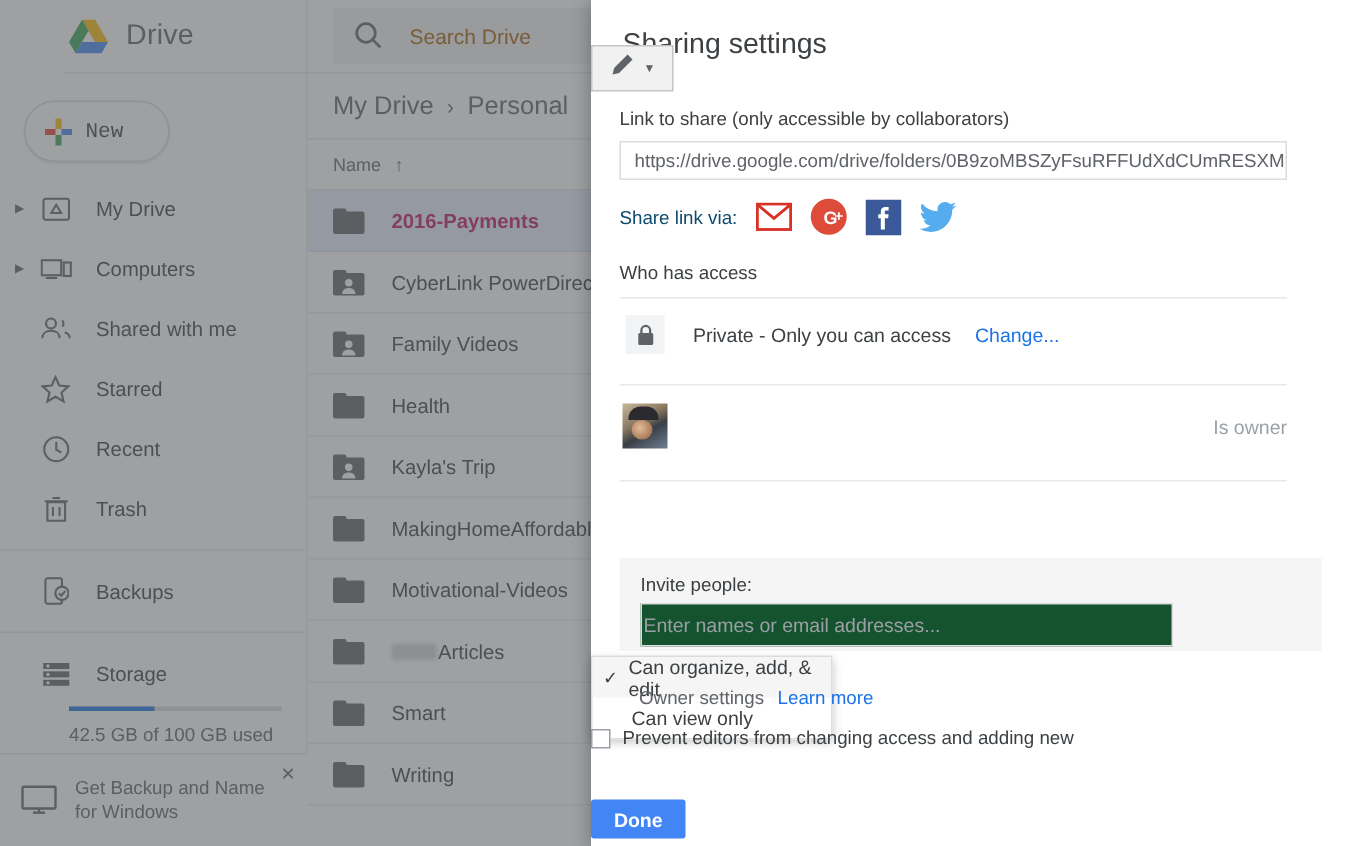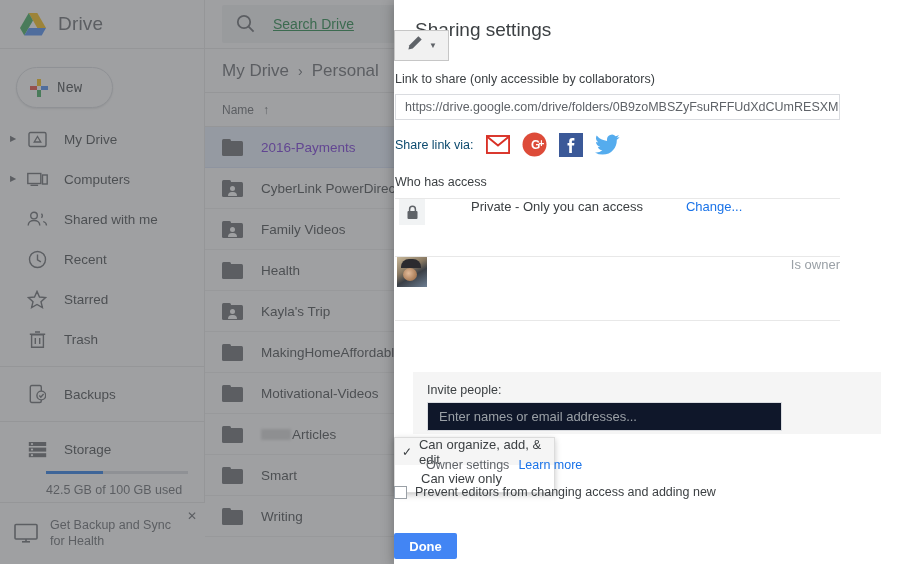--- a/index.html
+++ b/index.html
@@ -10,21 +10,21 @@
     background: #fff;
   }
   #root { position: relative; width: 900px; height: 564px; }
 
   
   .drive-app { position: absolute; inset: 0; display: flex; background: #fff; }
 
   .sidebar { width: 205px; height: 564px; background: #fff; position: relative;
              border-right: 1px solid #e8e8e8; flex: 0 0 205px; }
   .drive-logo-row { height: 49px; display: flex; align-items: center;
-                    padding-left: 20px; border-bottom: 1px solid #e8e8e8; }
+                    padding-left: 4px; border-bottom: 1px solid #e8e8e8; margin-left: 42px; }
   .drive-logo { width: 26px; height: 23px; margin-right: 12px; }
   .drive-wordmark { font-size: 19px; color: #5f6368; letter-spacing: .2px; }
 
   .new-btn { margin: 18px 0 0 16px; width: 97px; height: 41px;
              border: 1px solid #dadce0; border-radius: 21px; background: #fff;
              display: flex; align-items: center; box-shadow: 0 1px 2px rgba(60,64,67,.15); font-family: Liberation Mono, monospace; }
   .plus-icon { width: 18px; height: 18px; margin-left: 13px; margin-right: 9px; position: relative; }
   .plus-icon i { position: absolute; display: block; }
   .plus-v1 { left: 7px; top: 0; width: 4px; height: 7px; background: #fbbc05; }
   .plus-v2 { left: 7px; top: 11px; width: 4px; height: 7px; background: #34a853; }
@@ -56,21 +56,21 @@
   .promo-text { font-size: 12.5px; color: #5f6368; line-height: 1.25; width: 135px; }
   .promo-close { position: absolute; right: 8px; top: 6px; font-size: 12px; color: #5f6368; }
 
   
   .content { flex: 1; position: relative; background: #fff; }
   .search-row { height: 49px; display: flex; align-items: center;
                 border-bottom: 1px solid #e8e8e8; padding-left: 17px; }
   .search-box { width: 520px; height: 38px; background: #f1f3f4; border-radius: 2px;
                 display: flex; align-items: center; }
   .search-ico { width: 20px; height: 20px; margin: 0 17px 0 14px; color: #5f6368; }
-  .search-ph { font-size: 14px; color: #15803d; text-decoration: underline; }
+  .search-ph { font-size: 14px; color: #a16207; }
 
   .crumb-row { height: 44px; display: flex; align-items: center; padding-left: 17px;
                border-bottom: 1px solid #e8e8e8; }
   .crumb { font-size: 17px; color: #5f6368; }
   .crumb-sep { font-size: 14px; color: #5f6368; margin: 0 9px; }
 
   .col-head { height: 34px; display: flex; align-items: center; padding-left: 17px;
               border-bottom: 1px solid #e8e8e8; }
   .col-head span { font-size: 12px; color: #5f6368; }
   .sort-arrow { margin-left: 9px; font-size: 12px; color: #5f6368; }
@@ -81,48 +81,48 @@
   .folder-ico { width: 21px; height: 17px; margin-right: 18px; position: relative; flex: 0 0 21px; }
   .fi-body { position: absolute; left: 0; top: 2px; width: 21px; height: 15px;
              background: #5f6368; border-radius: 1.5px; }
   .fi-tab { position: absolute; left: 0; top: 0; width: 9px; height: 4px;
             background: #5f6368; border-radius: 1.5px 1.5px 0 0; }
   .fi-person { position: absolute; left: 8px; top: 6.5px; width: 5px; height: 5px;
                border-radius: 50%; background: #fff; }
   .fi-person2 { position: absolute; left: 6px; top: 12px; width: 9px; height: 4px;
                 border-radius: 4px 4px 0 0; background: #fff; }
   .file-name { font-size: 13.5px; color: #3c4043; white-space: nowrap; }
-  .file-row.selected .file-name { color: #6d28d9; }
+  .file-row.selected .file-name { color: #be185d; font-weight: bold; }
   .file-date { position: absolute; right: 12px; font-size: 12.5px; color: #5f6368; }
   .file-row { position: relative; }
   .redact { display: inline-block; width: 30px; height: 11px; background: #d6d6d6;
             border-radius: 1px; vertical-align: -1px; margin-right: 1px; filter: blur(1.4px); }
 
   
   .overlay { position: absolute; inset: 0; background: rgba(90,92,95,.58); }
 
   
   .dialog { position: absolute; left: 394px; top: 0; width: 506px; height: 564px;
             background: #fff; box-shadow: 0 2px 12px rgba(0,0,0,.3); }
   .dlg-title { font-size: 19px; color: #3c4043; position: absolute; left: 21px; top: 19px; }
-  .dlg-inner { position: absolute; left: 1px; top: 0; width: 468px; }
+  .dlg-inner { position: absolute; left: 19px; top: 0; width: 468px; }
 
   .field-label { font-size: 12.5px; color: #3c4043; }
   .link-input { margin-top: 8px; width: 445px; height: 26px; border: 1px solid #dadce0;
                 display: flex; align-items: center; padding-left: 9px;
                 font-size: 12.5px; color: #5f6368; overflow: hidden; white-space: nowrap; }
 
   .share-via { margin-top: 12px; display: flex; align-items: center; }
   .share-via-lbl { font-size: 12.5px; color: #0c4a6e; margin-right: 12px; }
   .soc { margin-right: 12px; display: flex; align-items: center; justify-content: center; }
 
   .sec-title { margin-top: 18px; font-size: 12.5px; color: #3c4043; }
   .hr { height: 1px; background: #e8e8e8; width: 445px; margin-top: 9px; }
 
-  .acc-row { height: 48px; display: flex; width: 445px; gap: 27px; }
+  .acc-row { height: 48px; display: flex; align-items: center; width: 445px; }
   .lock-box { width: 26px; height: 26px; background: #f1f3f4; display: flex;
               align-items: center; justify-content: center; margin-left: 4px; margin-right: 19px; }
   .acc-text { font-size: 13px; color: #3c4043; }
   .acc-right { margin-left: auto; font-size: 13px; }
   .acc-right.link { color: #1a73e8; margin-left: 16px; }
   .acc-right.muted { color: #9aa0a6; }
 
   .avatar { width: 30px; height: 30px; margin-left: 2px; margin-right: 17px; flex: 0 0 30px;
             background: linear-gradient(150deg,#c8b89a 0%,#8a7a63 38%,#3a3f46 60%,#6e7f93 100%);
             position: relative; overflow: hidden; }
@@ -132,22 +132,22 @@
                     background: #2b2b2f; border-radius: 8px 8px 0 0; }
   .user-name { font-size: 13px; color: #3c4043; }
   .user-mail { font-size: 12.5px; color: #9aa0a6; margin-top: 3px; }
   .mail-redact { display: inline-block; width: 46px; height: 12px; background: #e4e4e4;
                  vertical-align: -2px; margin-right: 3px; filter: blur(1px); }
 
   .invite-panel { position: absolute; left: 19px; top: 372px; width: 468px; height: 62px;
                   background: #f5f5f5; }
   .invite-lbl { font-size: 12.5px; color: #3c4043; position: absolute; left: 14px; top: 11px; }
   .invite-input { position: absolute; left: 14px; top: 30px; width: 355px; height: 29px;
-                  background: #0f172a; border: 1px solid #dadce0; display: flex; align-items: center;
-                  padding-left: 11px; font-size: 13px; color: #9aa0a6; }
+                  background: #14532d; border: 1px solid #dadce0; display: flex; align-items: center;
+                  padding-left: 1px; font-size: 13px; color: #9aa0a6; }
   .perm-btn { position: absolute; left: 795px - 394px; top: 30px; width: 55px; height: 31px;
               background: #f1f1f1; border: 1px solid #c6c6c6; display: flex;
               align-items: center; justify-content: center; }
   .pencil { color: #5f6368; }
   .perm-caret { margin-left: 6px; font-size: 8px; color: #5f6368; }
 
   .perm-menu { position: absolute; left: 684px - 394px; top: 437px; width: 161px;
                background: #fff; border: 1px solid #dcdcdc; box-shadow: 0 2px 6px rgba(0,0,0,.22); }
   .perm-item { height: 27px; display: flex; align-items: center; font-size: 13px; color: #3c4043; }
   .perm-item.sel { background: #f5f5f5; }
@@ -228,36 +228,36 @@
                 <path d="M1.2 14.5c0-3.2 2.6-5 5.8-5s5.8 1.8 5.8 5" fill="none" stroke="currentColor" stroke-width="1.4"></path>
                 <path d="M14.5 2.6a3.3 3.3 0 0 1 0 4.2M16.2 10.5c2 .7 3.3 2.1 3.3 4" fill="none" stroke="currentColor" stroke-width="1.3"></path>
               </svg>
           </span>
           <span class="nav-label">Shared with me</span>
         </div>
 
         <div class="nav-item">
           <span class="nav-caret empty">▶</span>
           <span class="nav-ico">
+            <svg width="20" height="19" viewBox="0 0 20 19">
+                <polygon points="10,1.4 12.5,7 18.6,7.6 14,11.7 15.4,17.6 10,14.5 4.6,17.6 6,11.7 1.4,7.6 7.5,7" fill="none" stroke="currentColor" stroke-width="1.4"></polygon>
+              </svg>
+          </span>
+          <span class="nav-label">Starred</span>
+        </div>
+
+        <div class="nav-item">
+          <span class="nav-caret empty">▶</span>
+          <span class="nav-ico">
             <svg width="19" height="19" viewBox="0 0 19 19">
                 <circle cx="9.5" cy="9.5" r="8" fill="none" stroke="currentColor" stroke-width="1.4"></circle>
                 <path d="M9.5 4.6v5.2l3.4 2" fill="none" stroke="currentColor" stroke-width="1.4"></path>
               </svg>
           </span>
           <span class="nav-label">Recent</span>
-        </div>
-
-        <div class="nav-item">
-          <span class="nav-caret empty">▶</span>
-          <span class="nav-ico">
-            <svg width="20" height="19" viewBox="0 0 20 19">
-                <polygon points="10,1.4 12.5,7 18.6,7.6 14,11.7 15.4,17.6 10,14.5 4.6,17.6 6,11.7 1.4,7.6 7.5,7" fill="none" stroke="currentColor" stroke-width="1.4"></polygon>
-              </svg>
-          </span>
-          <span class="nav-label">Starred</span>
         </div>
 
         <div class="nav-item">
           <span class="nav-caret empty">▶</span>
           <span class="nav-ico">
             <svg width="17" height="19" viewBox="0 0 17 19">
                 <path d="M2.6 4.8h11.8v12.4H2.6z" fill="none" stroke="currentColor" stroke-width="1.4"></path>
                 <path d="M0.8 4.2h15.4M6 2h5M6.3 8v6M10.7 8v6" fill="none" stroke="currentColor" stroke-width="1.4"></path>
               </svg>
           </span>
@@ -303,21 +303,21 @@
       </div>
 
       <div class="backup-promo">
         <span class="promo-ico">
           <svg width="24" height="21" viewBox="0 0 24 21">
               <rect x="1" y="1.5" width="22" height="14.5" rx="1" fill="none" stroke="currentColor" stroke-width="1.6"></rect>
               <rect x="8" y="18" width="8" height="1.6" fill="currentColor"></rect>
               <rect x="11.2" y="16" width="1.6" height="2.4" fill="currentColor"></rect>
             </svg>
         </span>
-        <span class="promo-text">Get Backup and Sync for Health</span>
+        <span class="promo-text">Get Backup and Name for Windows</span>
         <span class="promo-close">✕</span>
       </div>
     </div>
 
     <div class="content">
 
       <div class="search-row">
         <div class="search-box">
           <span class="search-ico">
             <svg width="19" height="19" viewBox="0 0 19 19">

